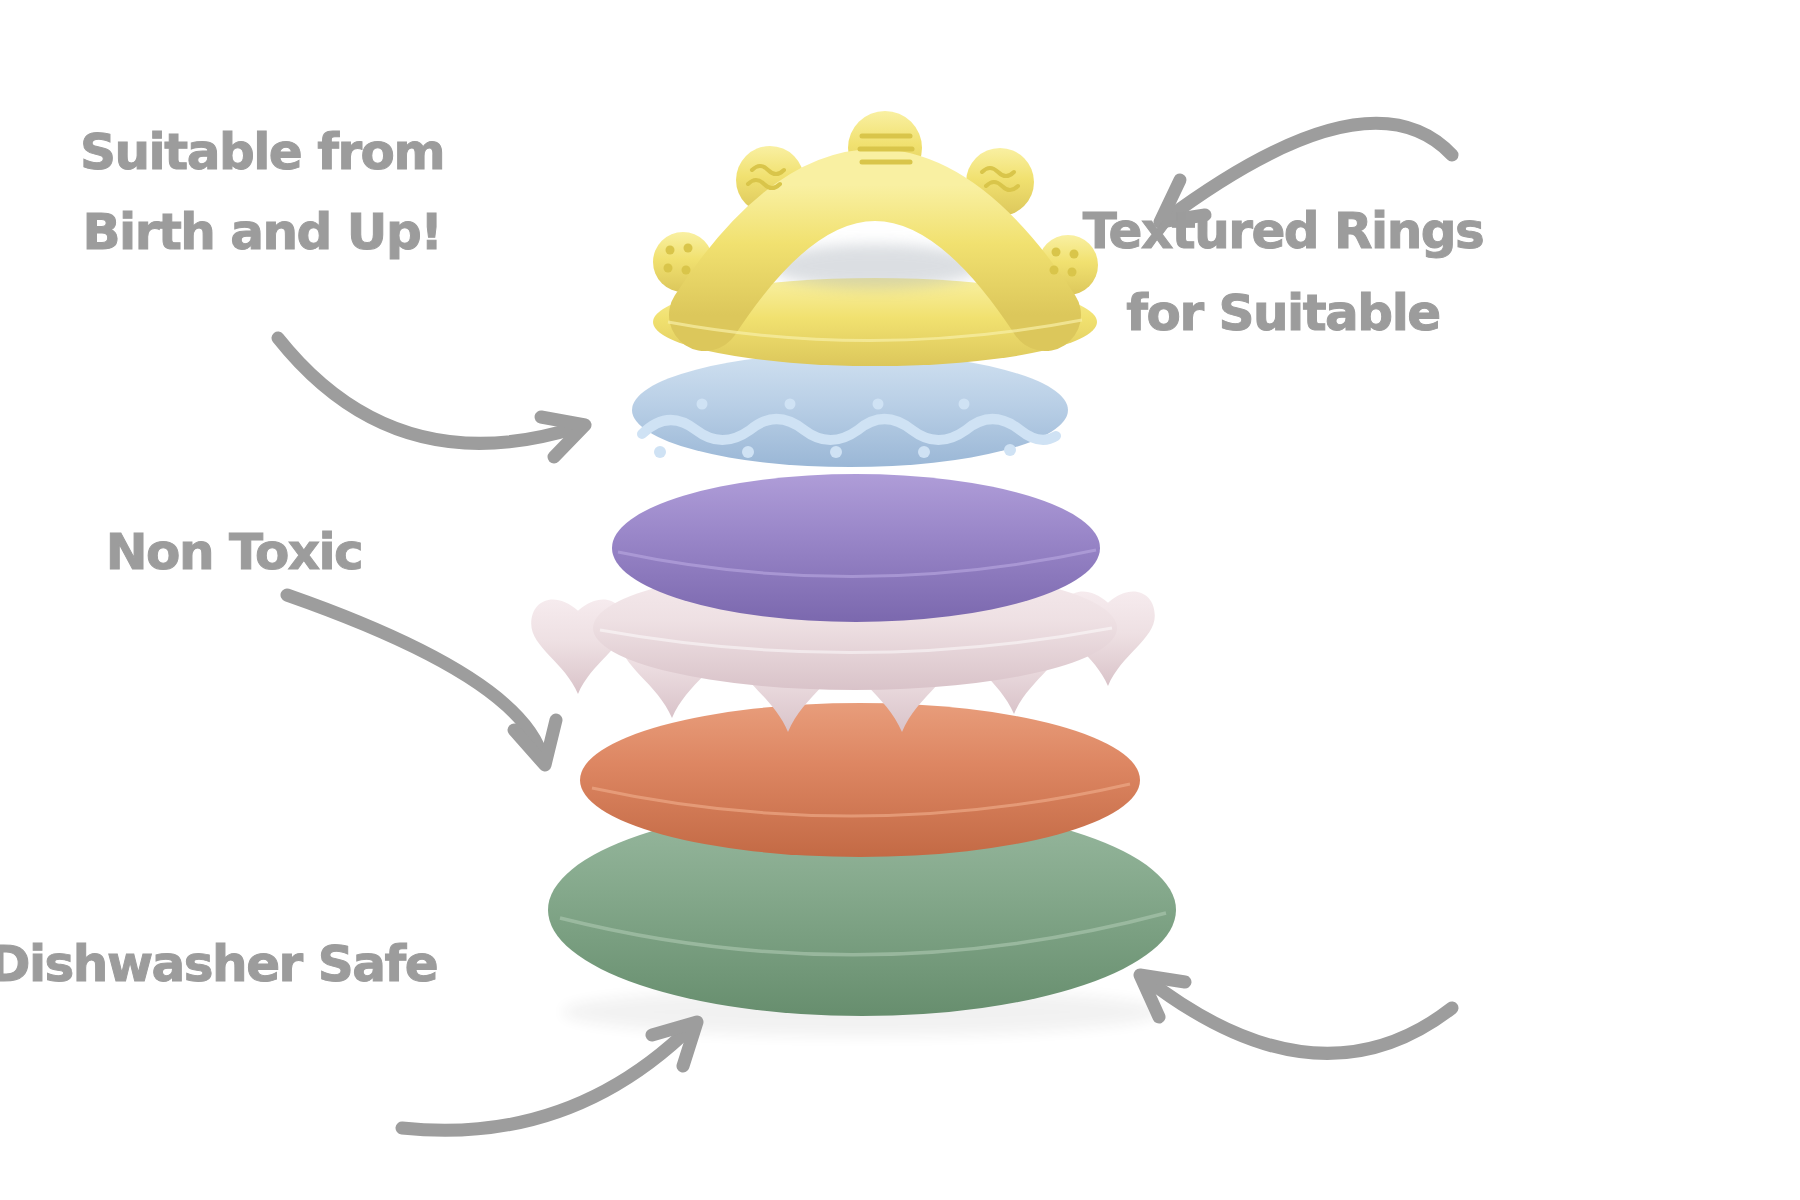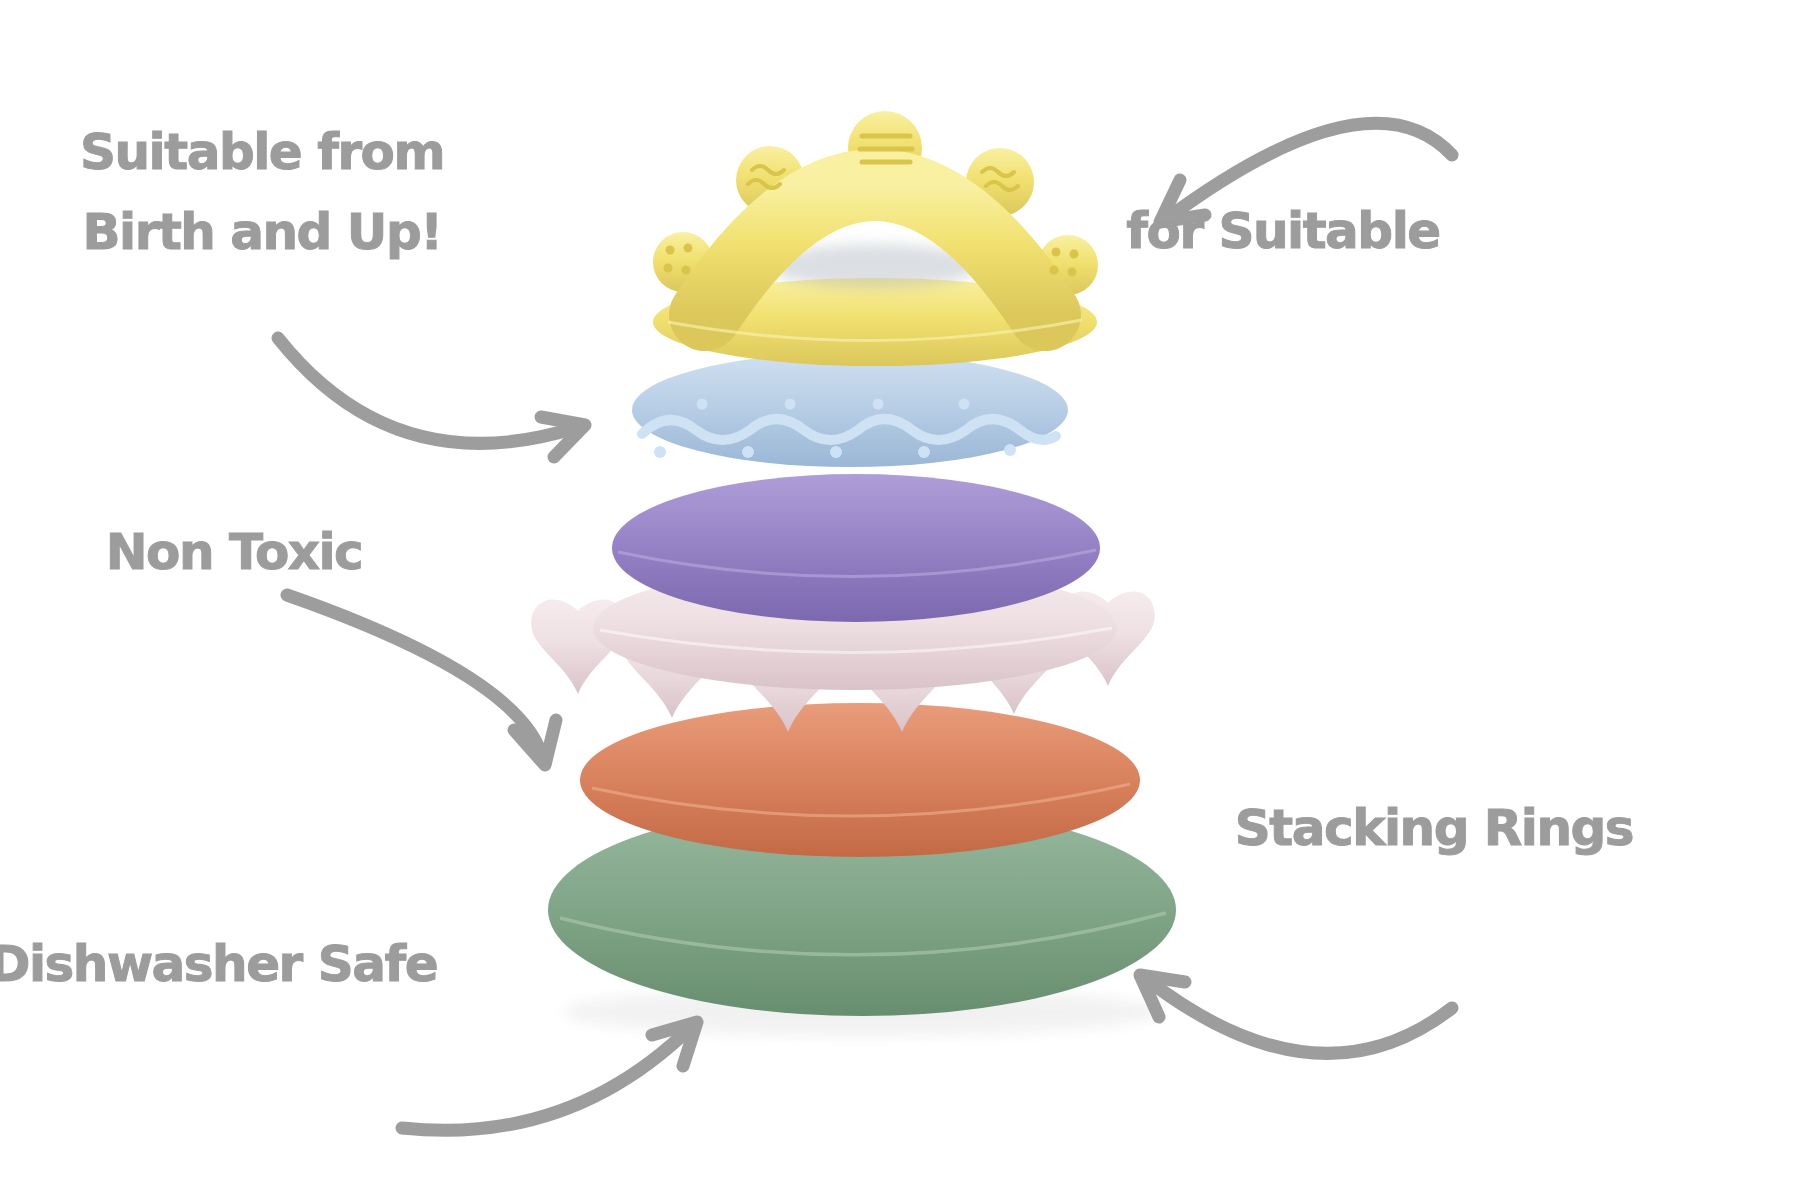--- a/index.html
+++ b/index.html
@@ -166,26 +166,26 @@
     </g>
   </g>
 </svg>
 
 <div class="label" id="lbl-suitable">
   <span class="ln">Suitable from</span>
   <span class="ln">Birth and Up!</span>
 </div>
 
 <div class="label" id="lbl-textured">
+  <span class="ln">Textured Rings</span>
   <span class="ln">for Suitable</span>
 </div>
 
 <div class="label" id="lbl-nontoxic">
   <span class="ln">Non Toxic</span>
 </div>
 
 <div class="label" id="lbl-easyhold">
-  <span class="ln">Stacking Rings</span>
 </div>
 
 <div class="label" id="lbl-dishwasher">
   <span class="ln">Dishwasher Safe</span>
 </div>
 
 </body></html>

